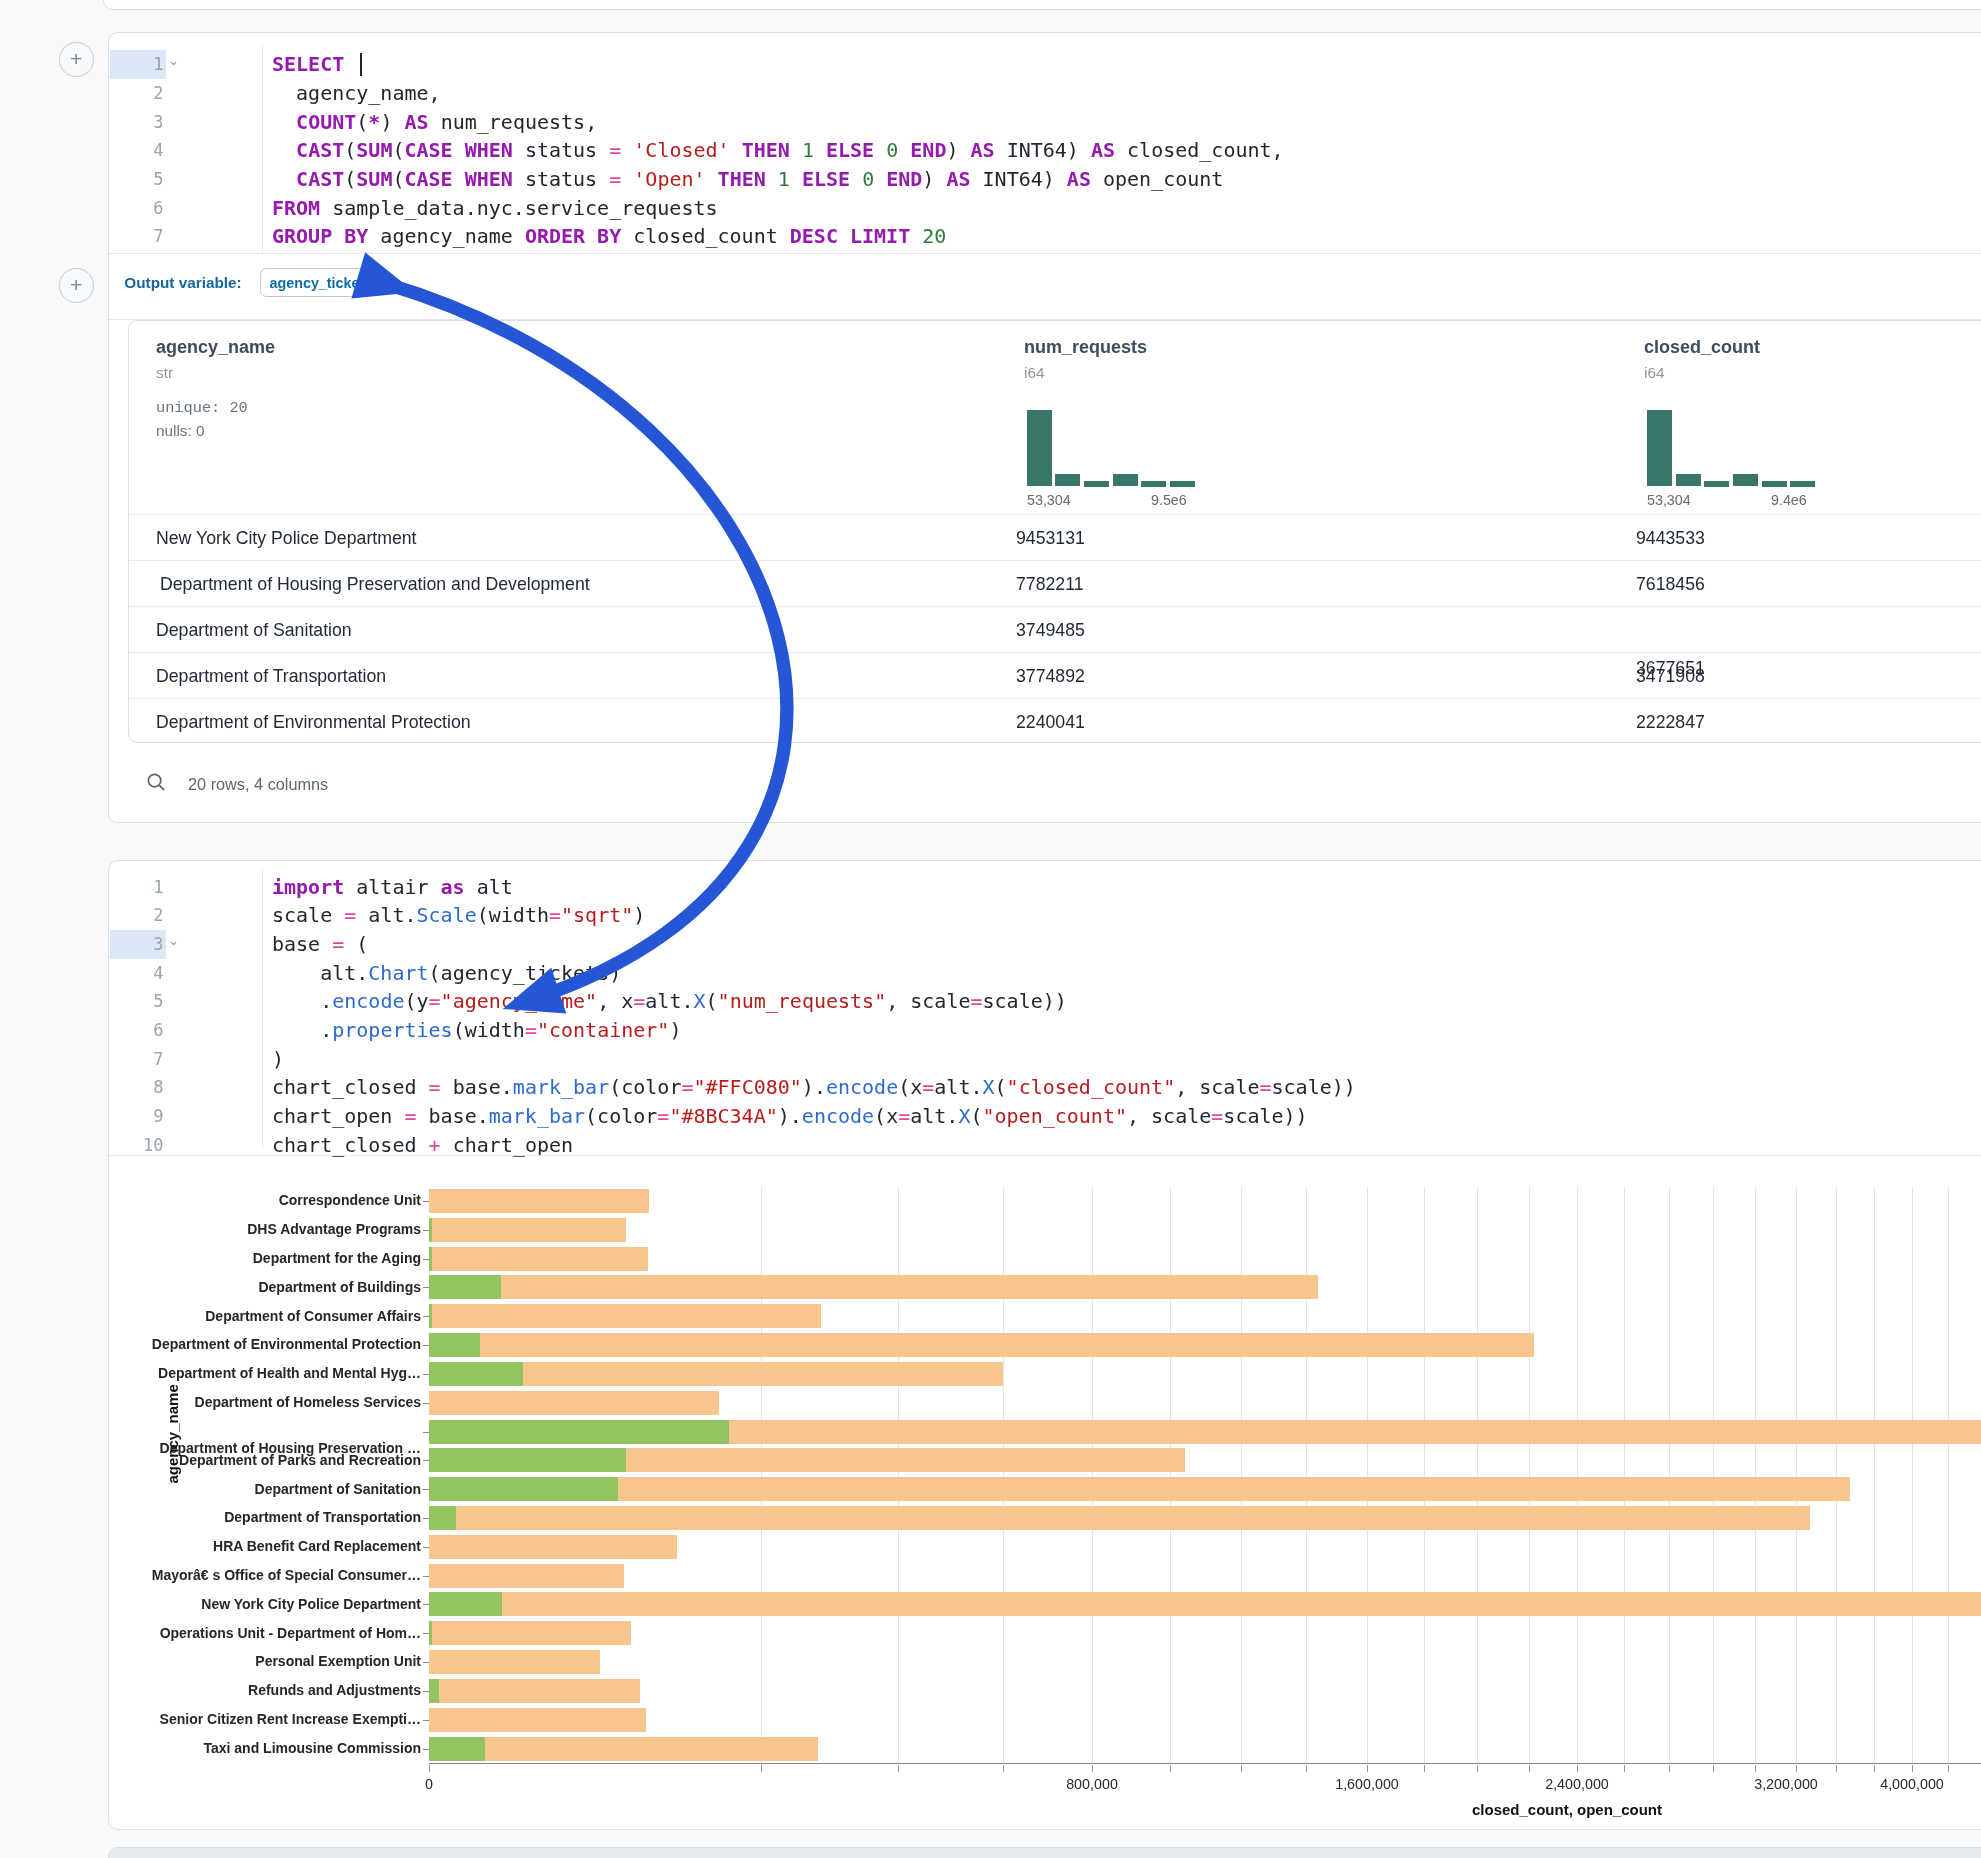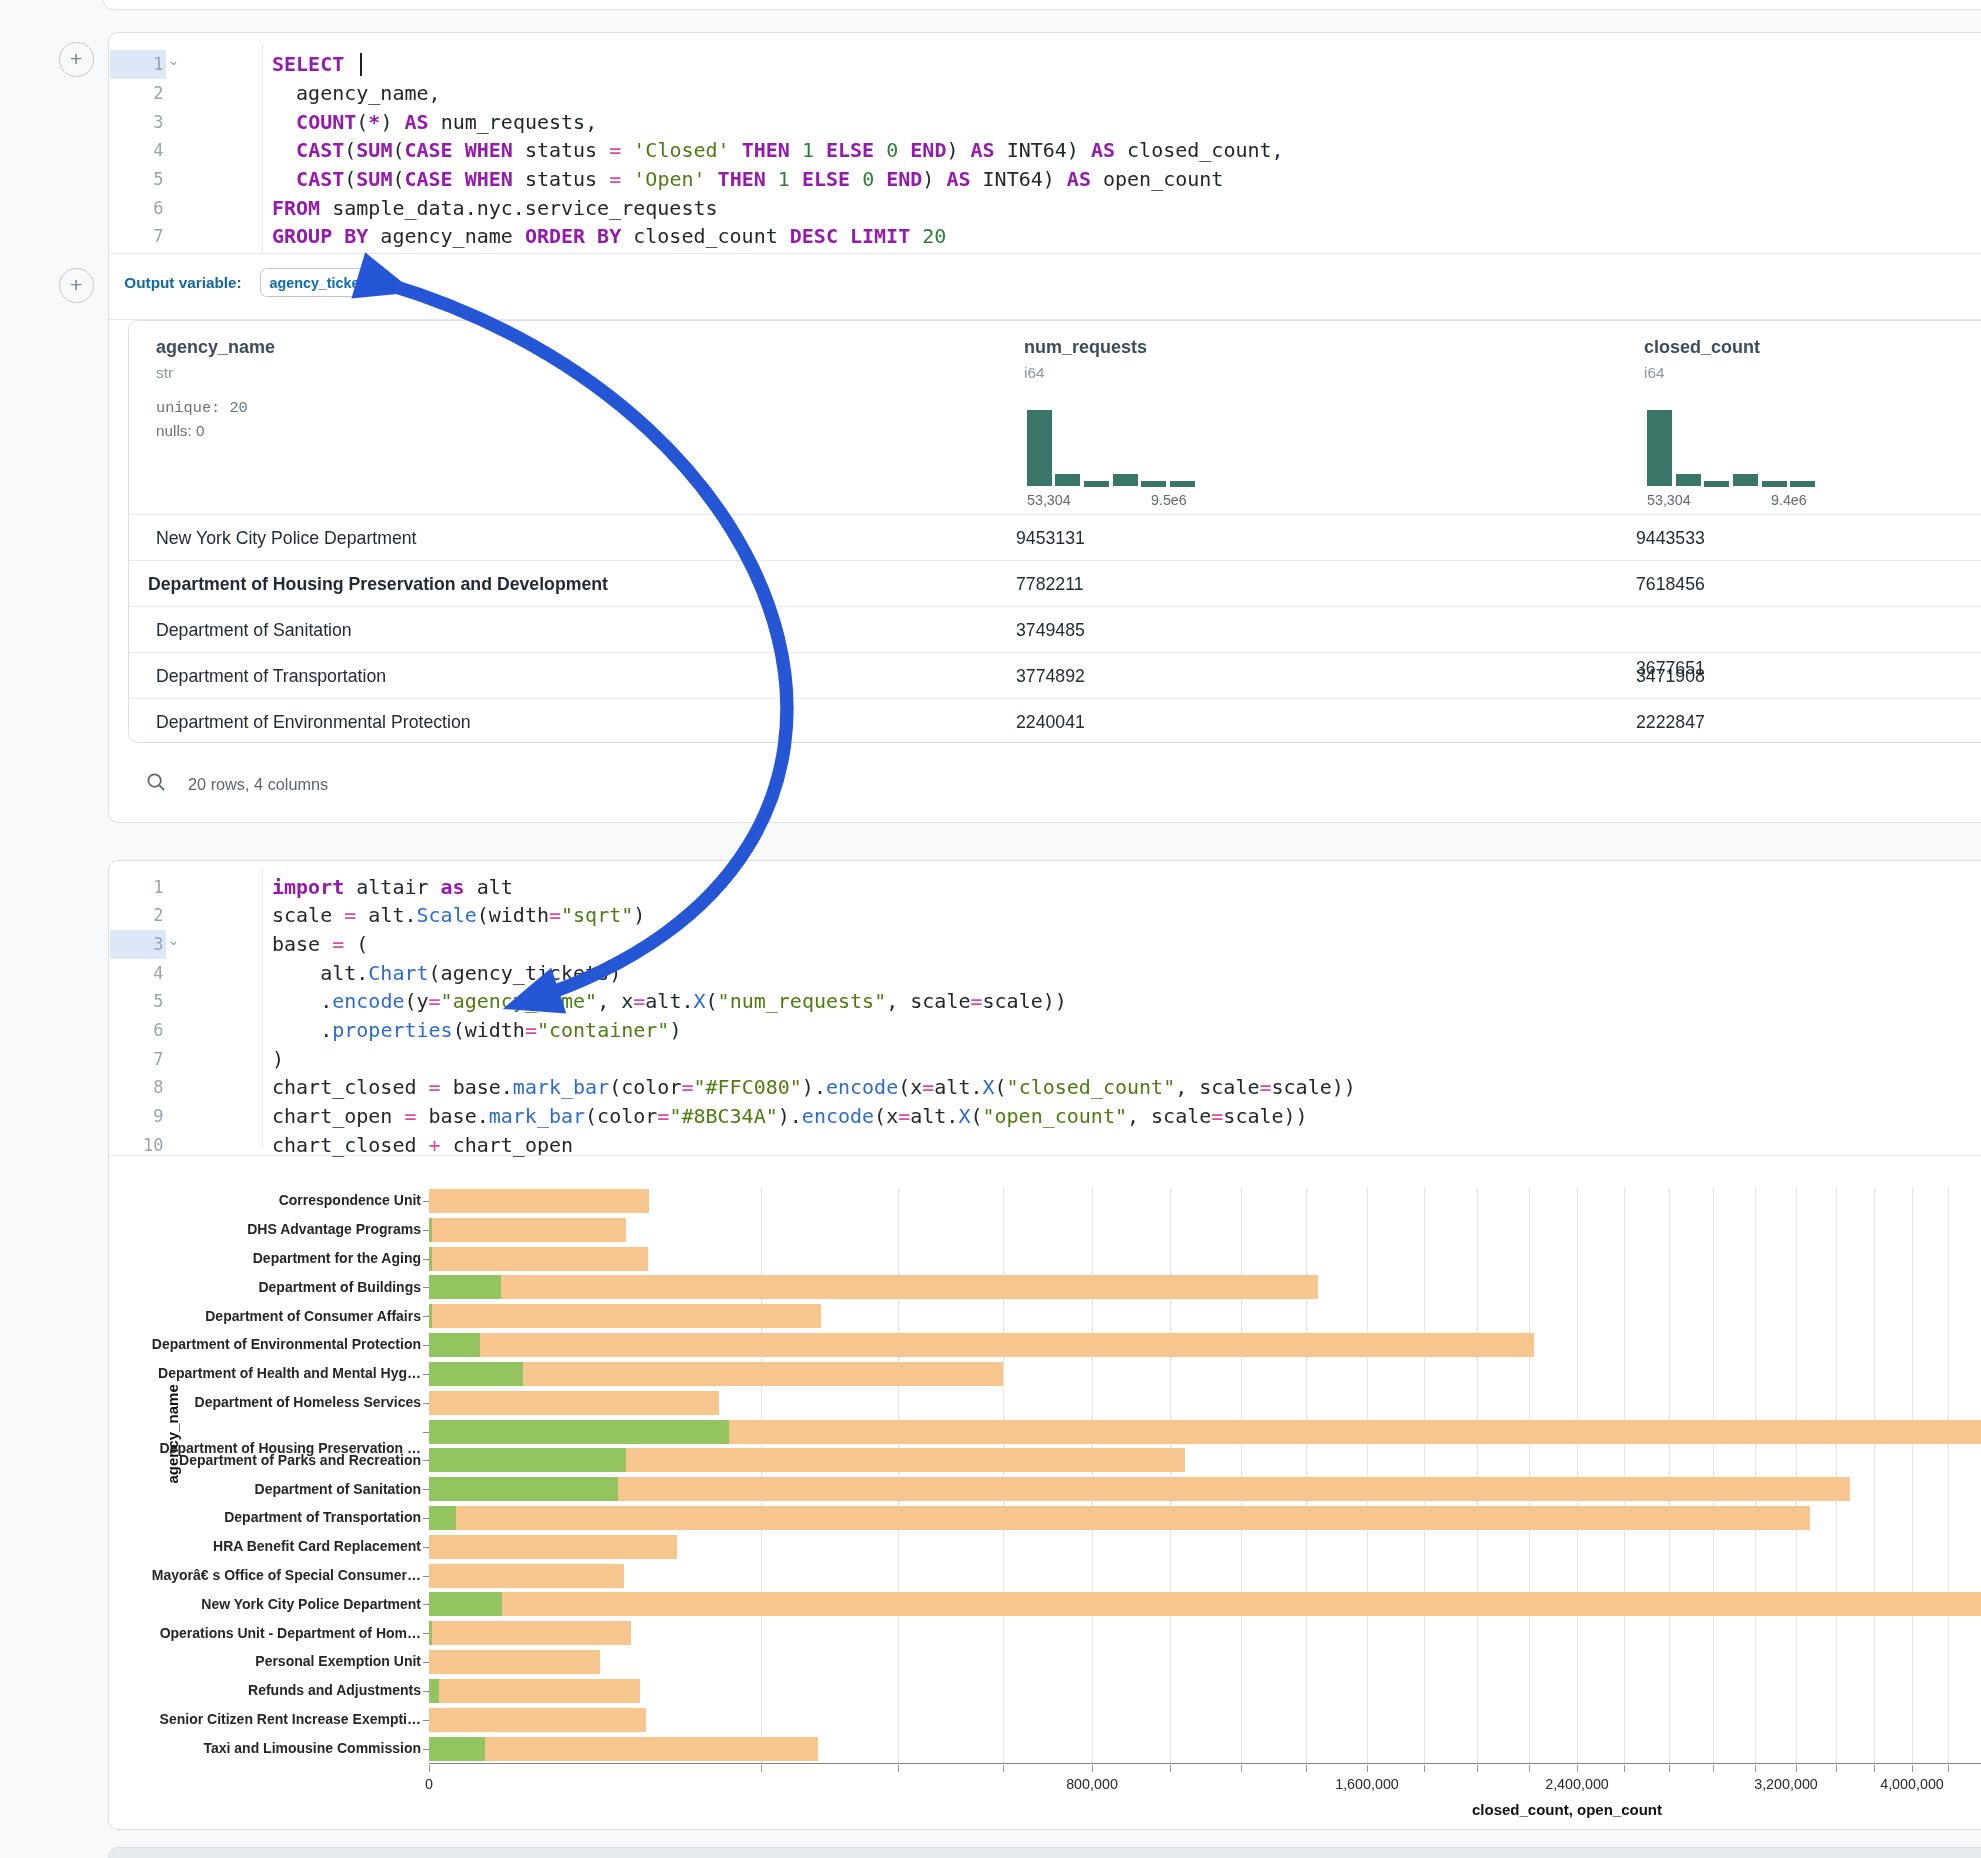--- a/index.html
+++ b/index.html
@@ -5,21 +5,21 @@
   html,body{margin:0;padding:0;background:#f4f6f8;}
   #app{position:relative;width:1982px;height:1858px;overflow:hidden;
        font-family:"Liberation Sans",sans-serif;background:#f7f9fa;}
   .cell{position:absolute;background:#fff;border:1px solid #d9dfe4;border-radius:9.6px;box-sizing:border-box;}
   .gutter-line{position:absolute;width:45px;text-align:right;color:#9aa4ad;
        font-family:"DejaVu Sans Mono",monospace;font-size:17px;line-height:29px;}
   .code-line{position:absolute;left:163px;font-family:"DejaVu Sans Mono",monospace;
        font-size:20px;line-height:29px;white-space:pre;color:#21272e;}
   .tok-kw{color:#951bad;font-weight:bold;}
   .tok-fn{color:#2d6bce;}
-  .tok-str{color:#4d7c0f;margin-top:40px;}
+  .tok-str{color:#b91c1c;margin-top:40px;}
   .tok-num{color:#2f7d3b;}
   .tok-op{color:#db4a9e;}
   .tok-pl{color:#21272e;}
   .gutter-divider{position:absolute;left:153px;width:0;border-left:1px solid #e6eaee;}
   .hdiv{position:absolute;border-top:1px solid #e3e8ed;left:0;right:0;height:0;}
   .plus-btn{position:absolute;width:32.5px;height:32.5px;border-radius:50%;border:1.4px solid #c3cbd3;
        background:#f7f9fa;color:#7c8790;font-size:21px;line-height:31px;text-align:center;}
   .chevron{color:#8d979f;font-size:13.4px;}
   .pill{position:absolute;height:29px;border:1px solid #bcc8d2;border-radius:6.7px;background:#fff;
        color:#0e6cab;font-size:14.3px;font-weight:bold;line-height:28px;padding-left:8.6px;
@@ -108,21 +108,21 @@
           <div class="hist-label" style="left: 1518px; top: 171px;">53,304</div>
           <div class="hist-label" style="left: 1642px; top: 171px;">9.4e6</div>
         </div>
       <div id="tbl-rows" style="position:absolute;left:0;top:193px;right:0;bottom:0;">
           <div class="trow" style="top: 0px; height: 46px;">
             <div class="tcell" style="left: 27px;">New York City Police Department</div>
             <div class="tcell" style="left: 887px;">9453131</div>
             <div class="tcell" style="left: 1507px;">9443533</div>
           </div>
           <div class="trow" style="top: 46px; height: 46px;">
-            <div class="tcell" style="left: 19px; font-weight: bold;">Department of Housing Preservation and Development</div>
+            <div class="tcell" style="left: 31px;">Department of Housing Preservation and Development</div>
             <div class="tcell" style="left: 887px;">7782211</div>
             <div class="tcell" style="left: 1507px;">7618456</div>
           </div>
           <div class="trow" style="top: 92px; height: 46px;">
             <div class="tcell" style="left: 27px;">Department of Sanitation</div>
             <div class="tcell" style="left: 887px;">3749485</div>
             <div class="tcell" style="left: 1507px; margin-top: 38px;">3677651</div>
           </div>
           <div class="trow" style="top: 138px; height: 46px;">
             <div class="tcell" style="left: 27px;">Department of Transportation</div>

